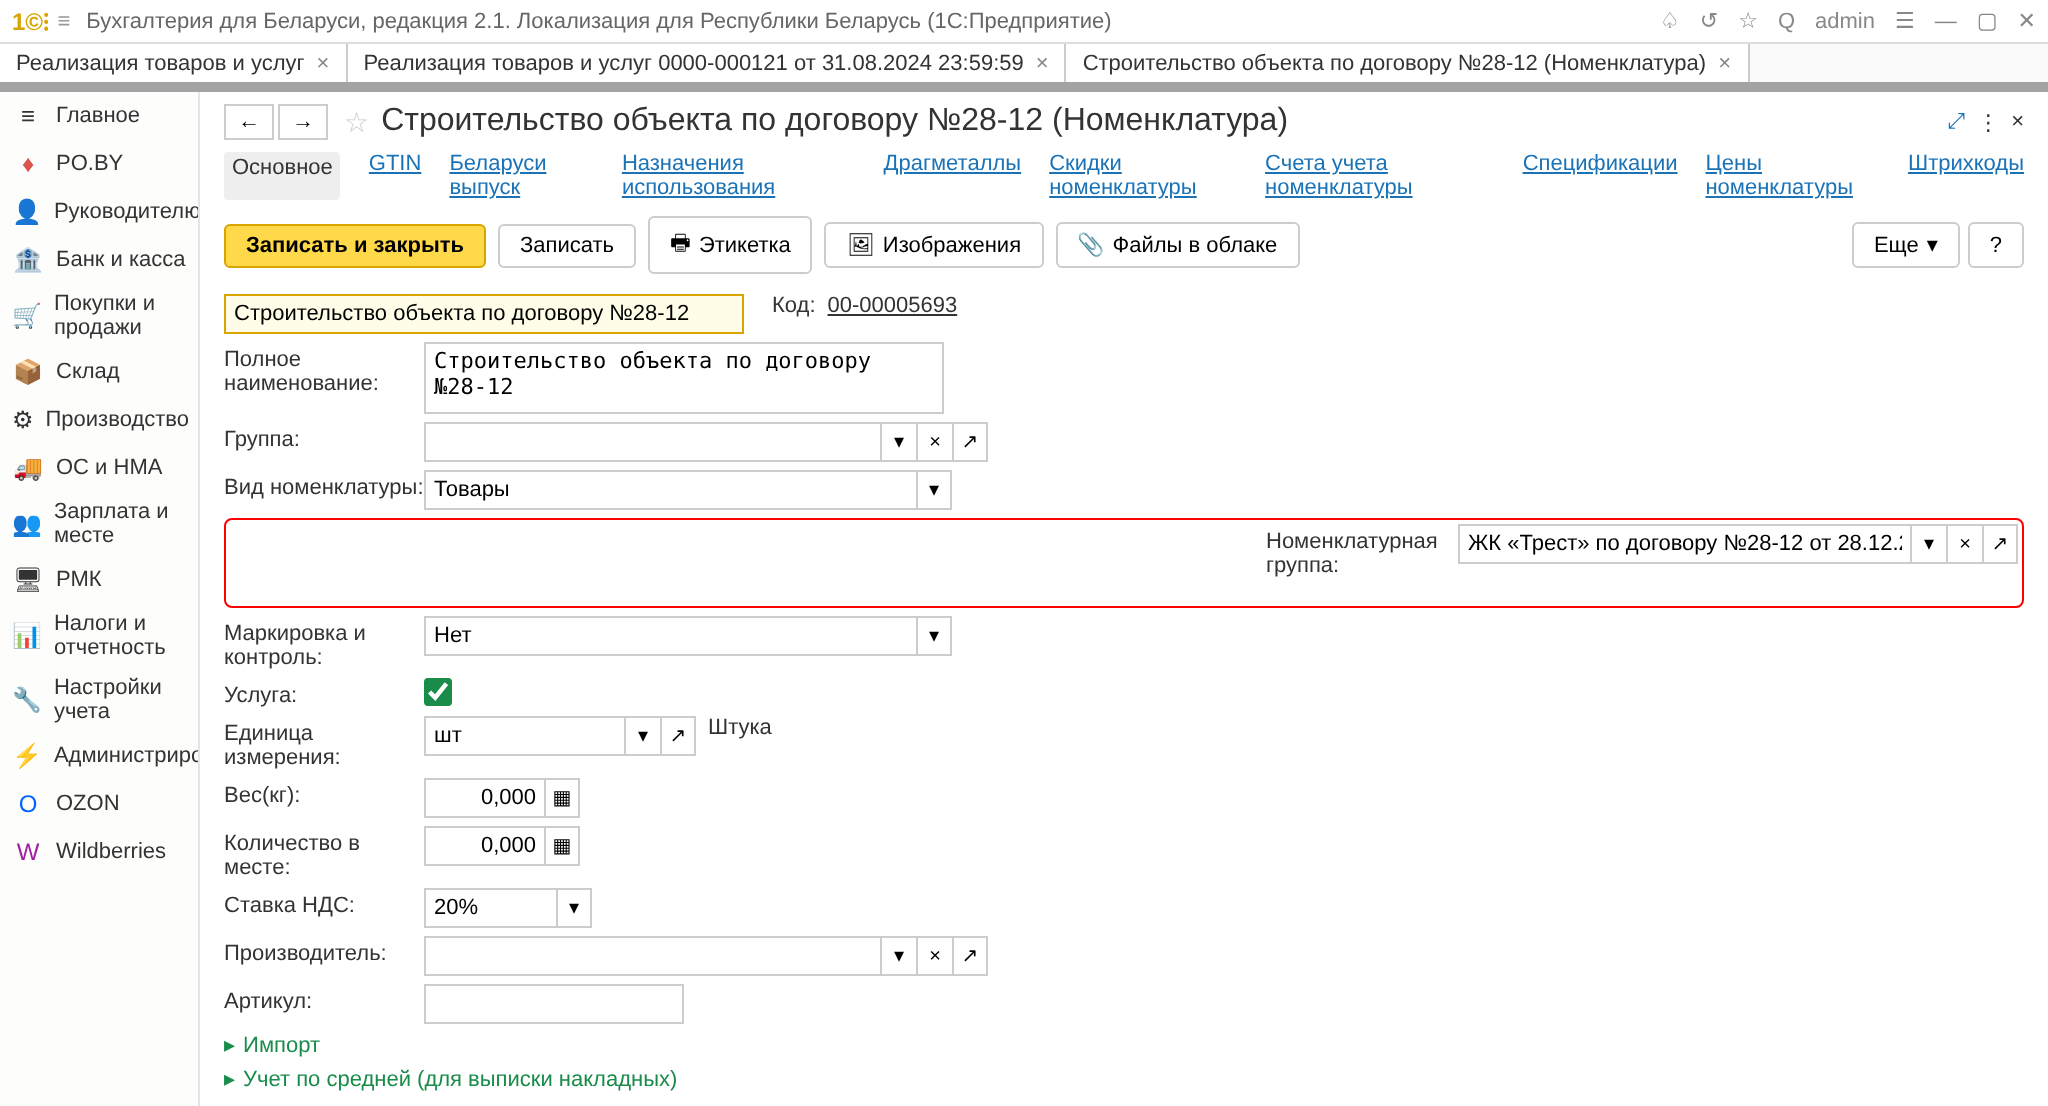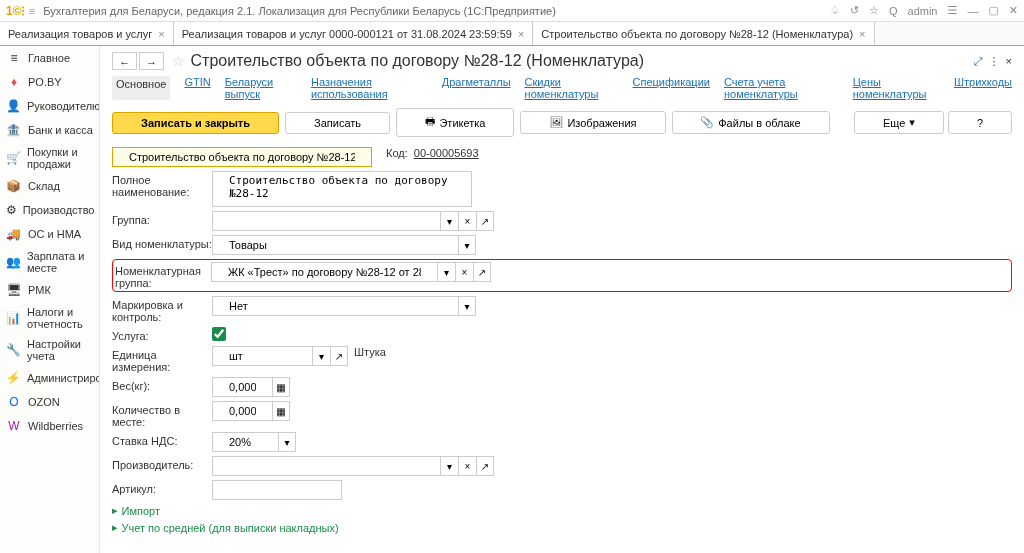--- a/index.html
+++ b/index.html
@@ -3,51 +3,51 @@
 <meta charset="utf-8">
 <style>
 * { box-sizing: border-box; margin: 0; padding: 0; }
 body { font-family: Arial, sans-serif; font-size: 11px; color: #333; background: #fff; overflow: hidden; width: 1024px; height: 553px; }
 .top-bar { display: flex; align-items: center; height: 22px; background: #fff; border-bottom: 1px solid #ddd; padding: 0 6px; }
 .top-bar .logo { color: #d9a400; font-weight: bold; font-size: 12px; margin-right: 4px; }
 .top-bar .menu-icon { color: #999; margin-right: 8px; cursor: pointer; }
 .top-bar .title { flex: 1; color: #666; font-size: 11px; }
 .top-bar .right-icons { display: flex; gap: 10px; align-items: center; color: #888; }
 .top-bar .right-icons span { cursor: pointer; }
-.tabs-bar { display: flex; height: 24px; border-bottom: 1px solid #a3a3a3; background: #fafafa; }
+.tabs-bar { display: flex; height: 24px; border-bottom: 5px solid #a3a3a3; background: #fafafa; }
 .tabs-bar .tab { display: flex; align-items: center; padding: 0 8px; border-right: 1px solid #ccc; font-size: 11px; background: #fff; cursor: pointer; }
 .tabs-bar .tab .close { margin-left: 6px; color: #888; }
 .main-layout { display: flex; height: calc(553px - 46px); }
 .sidebar { width: 100px; background: #fdfdfc; border-right: 1px solid #e5e5e5; overflow-y: auto; }
 .sidebar-item { display: flex; align-items: center; padding: 4px 6px; cursor: pointer; color: #333; font-size: 11px; }
 .sidebar-item .icon { width: 16px; height: 16px; margin-right: 6px; display: flex; align-items: center; justify-content: center; font-size: 12px; }
 .content { flex: 1; padding: 6px 12px; overflow-y: auto; position: relative; }
 .content-header { display: flex; align-items: center; margin-bottom: 6px; }
 .nav-btns { display: flex; gap: 2px; margin-right: 8px; }
 .nav-btn { border: 1px solid #ccc; background: #fff; padding: 2px 6px; cursor: pointer; font-size: 11px; }
 .star { color: #ccc; margin-right: 6px; font-size: 14px; }
 .page-title { font-size: 16px; color: #333; flex: 1; }
 .header-right { display: flex; gap: 6px; align-items: center; }
 .sub-tabs { display: flex; gap: 14px; margin-bottom: 8px; font-size: 11px; }
 .sub-tabs .st { color: #1a73b7; cursor: pointer; text-decoration: underline; }
 .sub-tabs .st.active { color: #333; text-decoration: none; font-weight: normal; background: #eee; padding: 2px 4px; border-radius: 2px; }
 .toolbar { display: flex; gap: 6px; margin-bottom: 10px; align-items: center; }
-.btn { border: 1px solid #ccc; background: #fff; padding: 4px 28px; cursor: pointer; font-size: 11px; border-radius: 3px; display: flex; align-items: center; gap: 4px; }
+.btn { border: 1px solid #ccc; background: #fff; padding: 4px 10px; cursor: pointer; font-size: 11px; border-radius: 3px; display: flex; align-items: center; gap: 4px; }
 .btn-primary { background: #ffd94a; border-color: #d9a400; font-weight: bold; }
 .toolbar-right { margin-left: auto; display: flex; gap: 4px; }
 .form-row { display: flex; align-items: flex-start; margin-bottom: 4px; }
 .form-label { width: 100px; font-size: 11px; padding-top: 3px; color: #333; }
-.form-input { border: 1px solid #ccc; padding: 2px 16px; font-size: 11px; height: 20px; }
+.form-input { border: 1px solid #ccc; padding: 2px 4px; font-size: 11px; height: 20px; }
 .form-input.yellow { background: #fffde7; border-color: #d9a400; }
 .input-group { display: flex; }
 .input-group .form-input { border-right: none; }
 .input-group .mini-btn { border: 1px solid #ccc; background: #fff; width: 18px; height: 20px; font-size: 10px; cursor: pointer; display: flex; align-items: center; justify-content: center; }
 .input-group .mini-btn:not(:last-child) { border-right: none; }
 .highlight-row { border: 1px solid red; border-radius: 4px; padding: 2px; margin-bottom: 4px; }
-.highlight-row .form-row { margin-bottom: 0; }
+.highlight-row .form-row { margin-bottom: 12px; justify-content: flex-end; }
 .checkbox { width: 14px; height: 14px; }
 .num-input { text-align: right; width: 60px; }
 .expand-row { display: flex; align-items: center; color: #1a8c4a; cursor: pointer; margin-bottom: 4px; font-size: 11px; }
 .expand-row .arrow { margin-right: 4px; }
 textarea.form-input { height: 36px; resize: none; }
 .code-label { margin-left: 14px; font-size: 11px; }
 .code-val { margin-left: 6px; font-size: 11px; text-decoration: underline; }
 .icon-link { color: #1a73b7; }
 </style>
 </head>
@@ -164,22 +164,22 @@
       </div>
     </div>
 
     <div class="sub-tabs" id="subtabs">
         <span class="st active">Основное</span>
         <span class="st">GTIN</span>
         <span class="st">Беларуси выпуск</span>
         <span class="st">Назначения использования</span>
         <span class="st">Драгметаллы</span>
         <span class="st">Скидки номенклатуры</span>
+        <span class="st">Счета учета номенклатуры</span>
         <span class="st">Спецификации</span>
-        <span class="st">Счета учета номенклатуры</span>
         <span class="st">Цены номенклатуры</span>
         <span class="st">Штрихкоды</span>
       </div>
 
     <div class="toolbar">
       <button class="btn btn-primary">Записать и закрыть</button>
       <button class="btn">Записать</button>
       <button class="btn">
           <span>🖶</span>
           <span>Этикетка</span>

